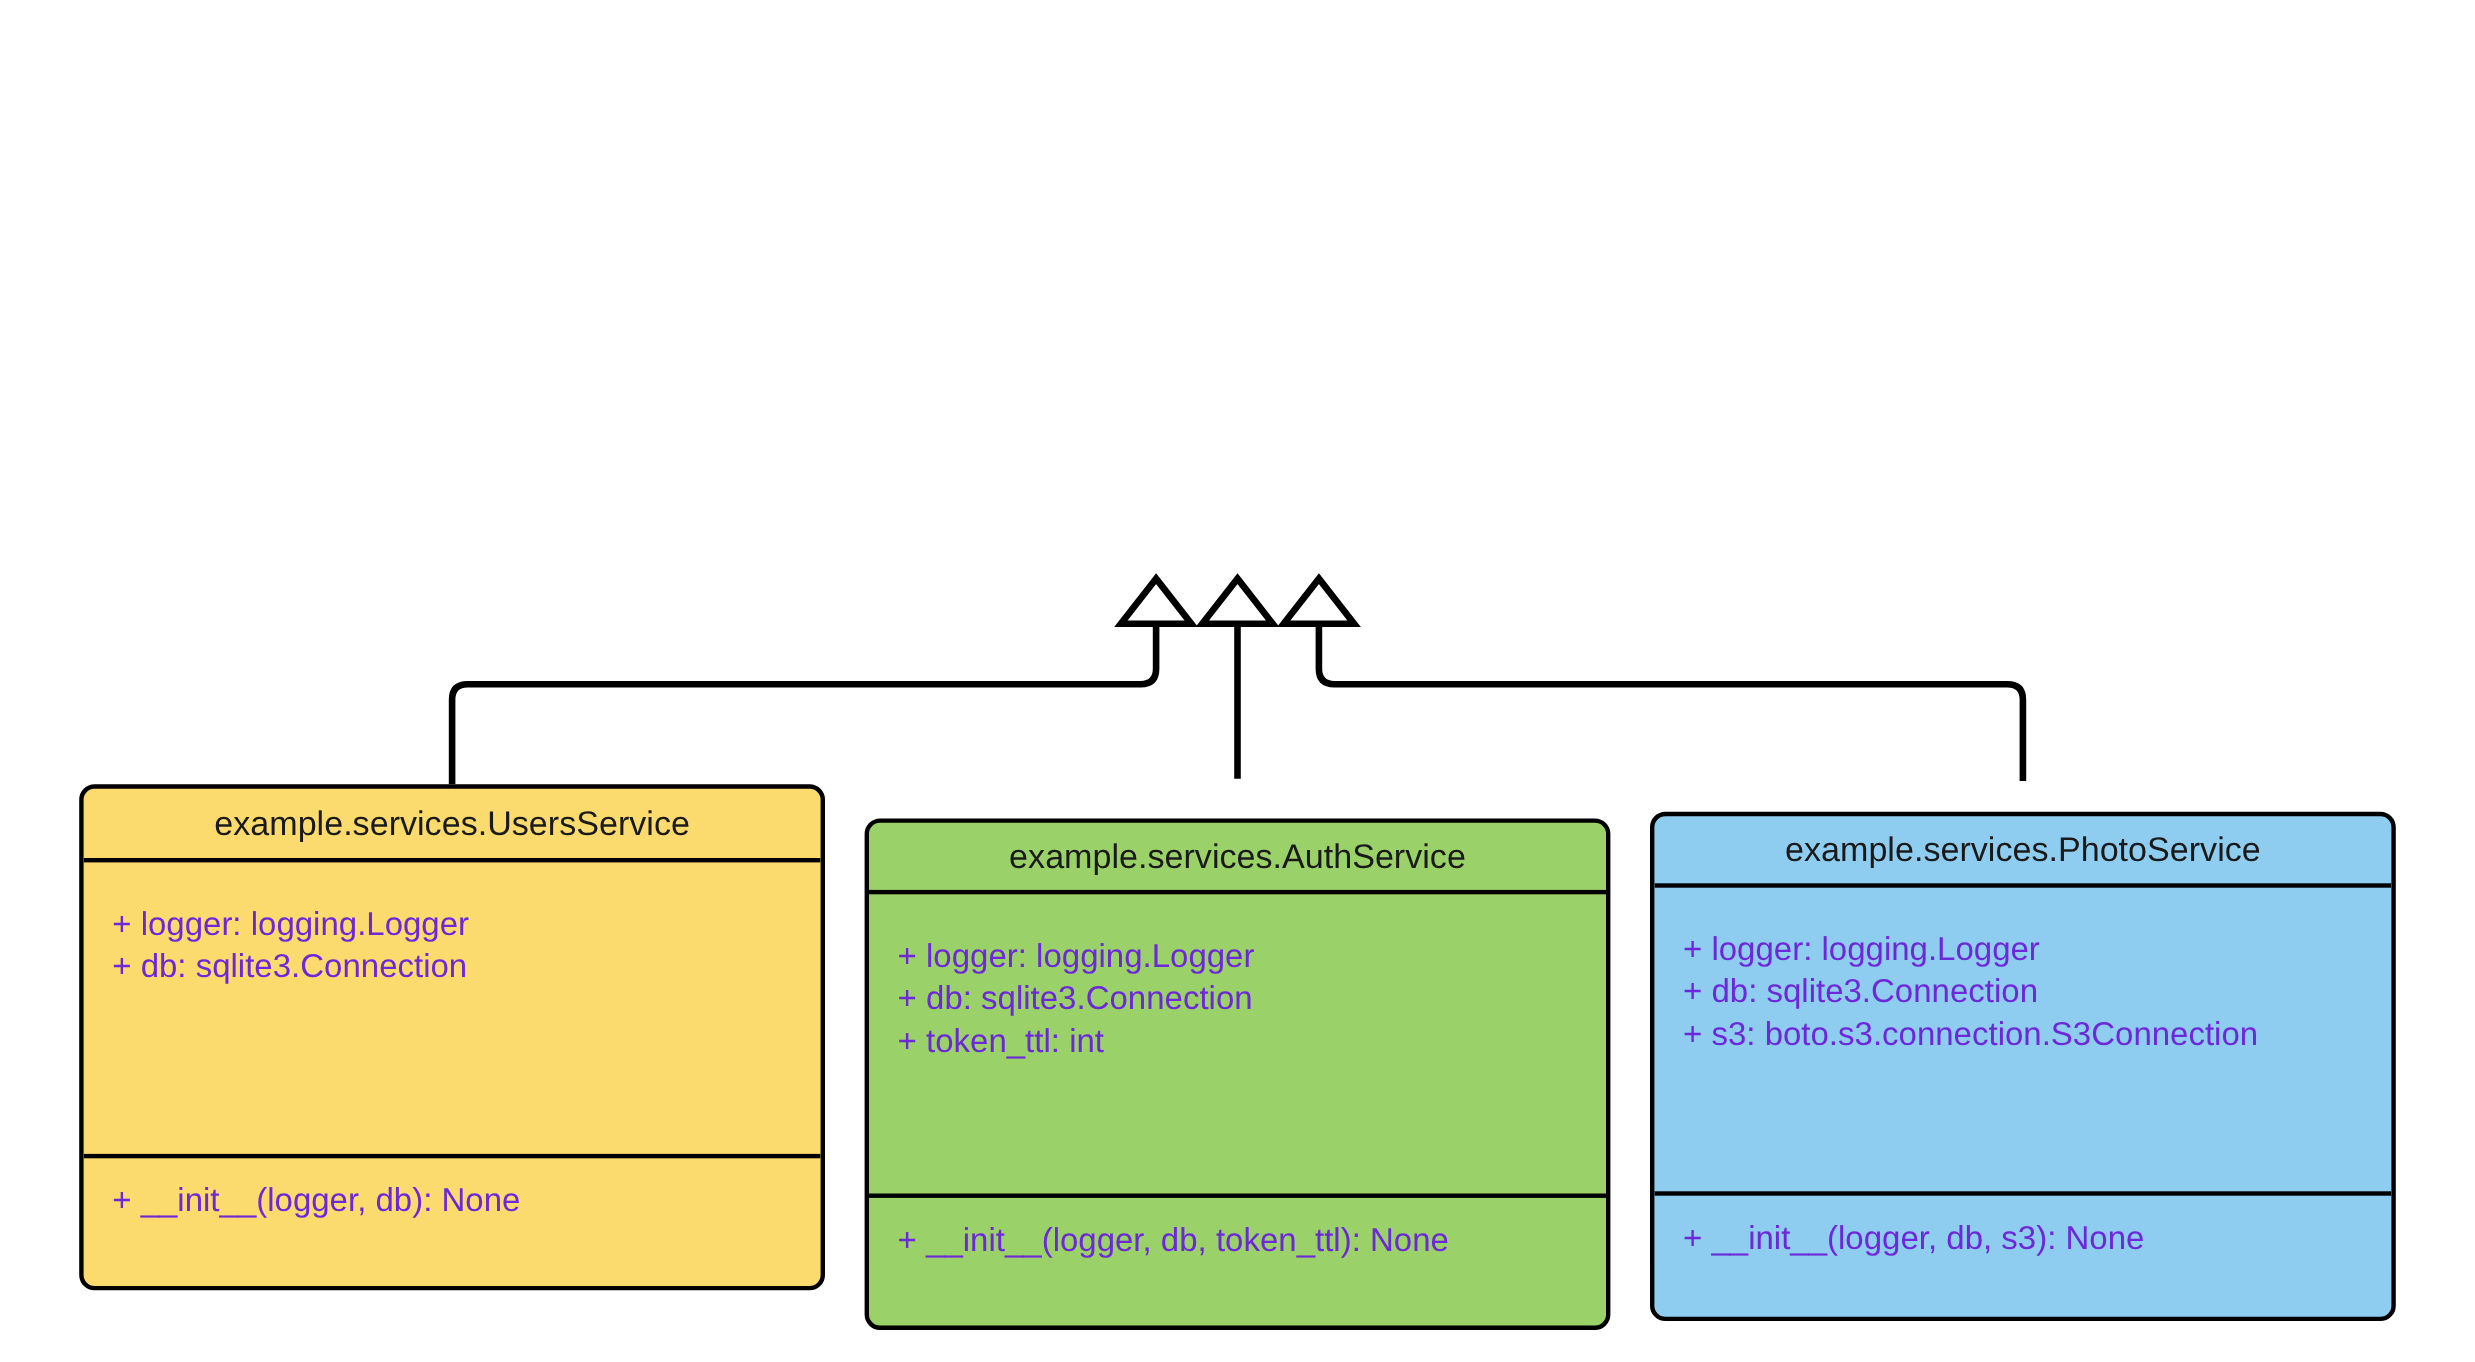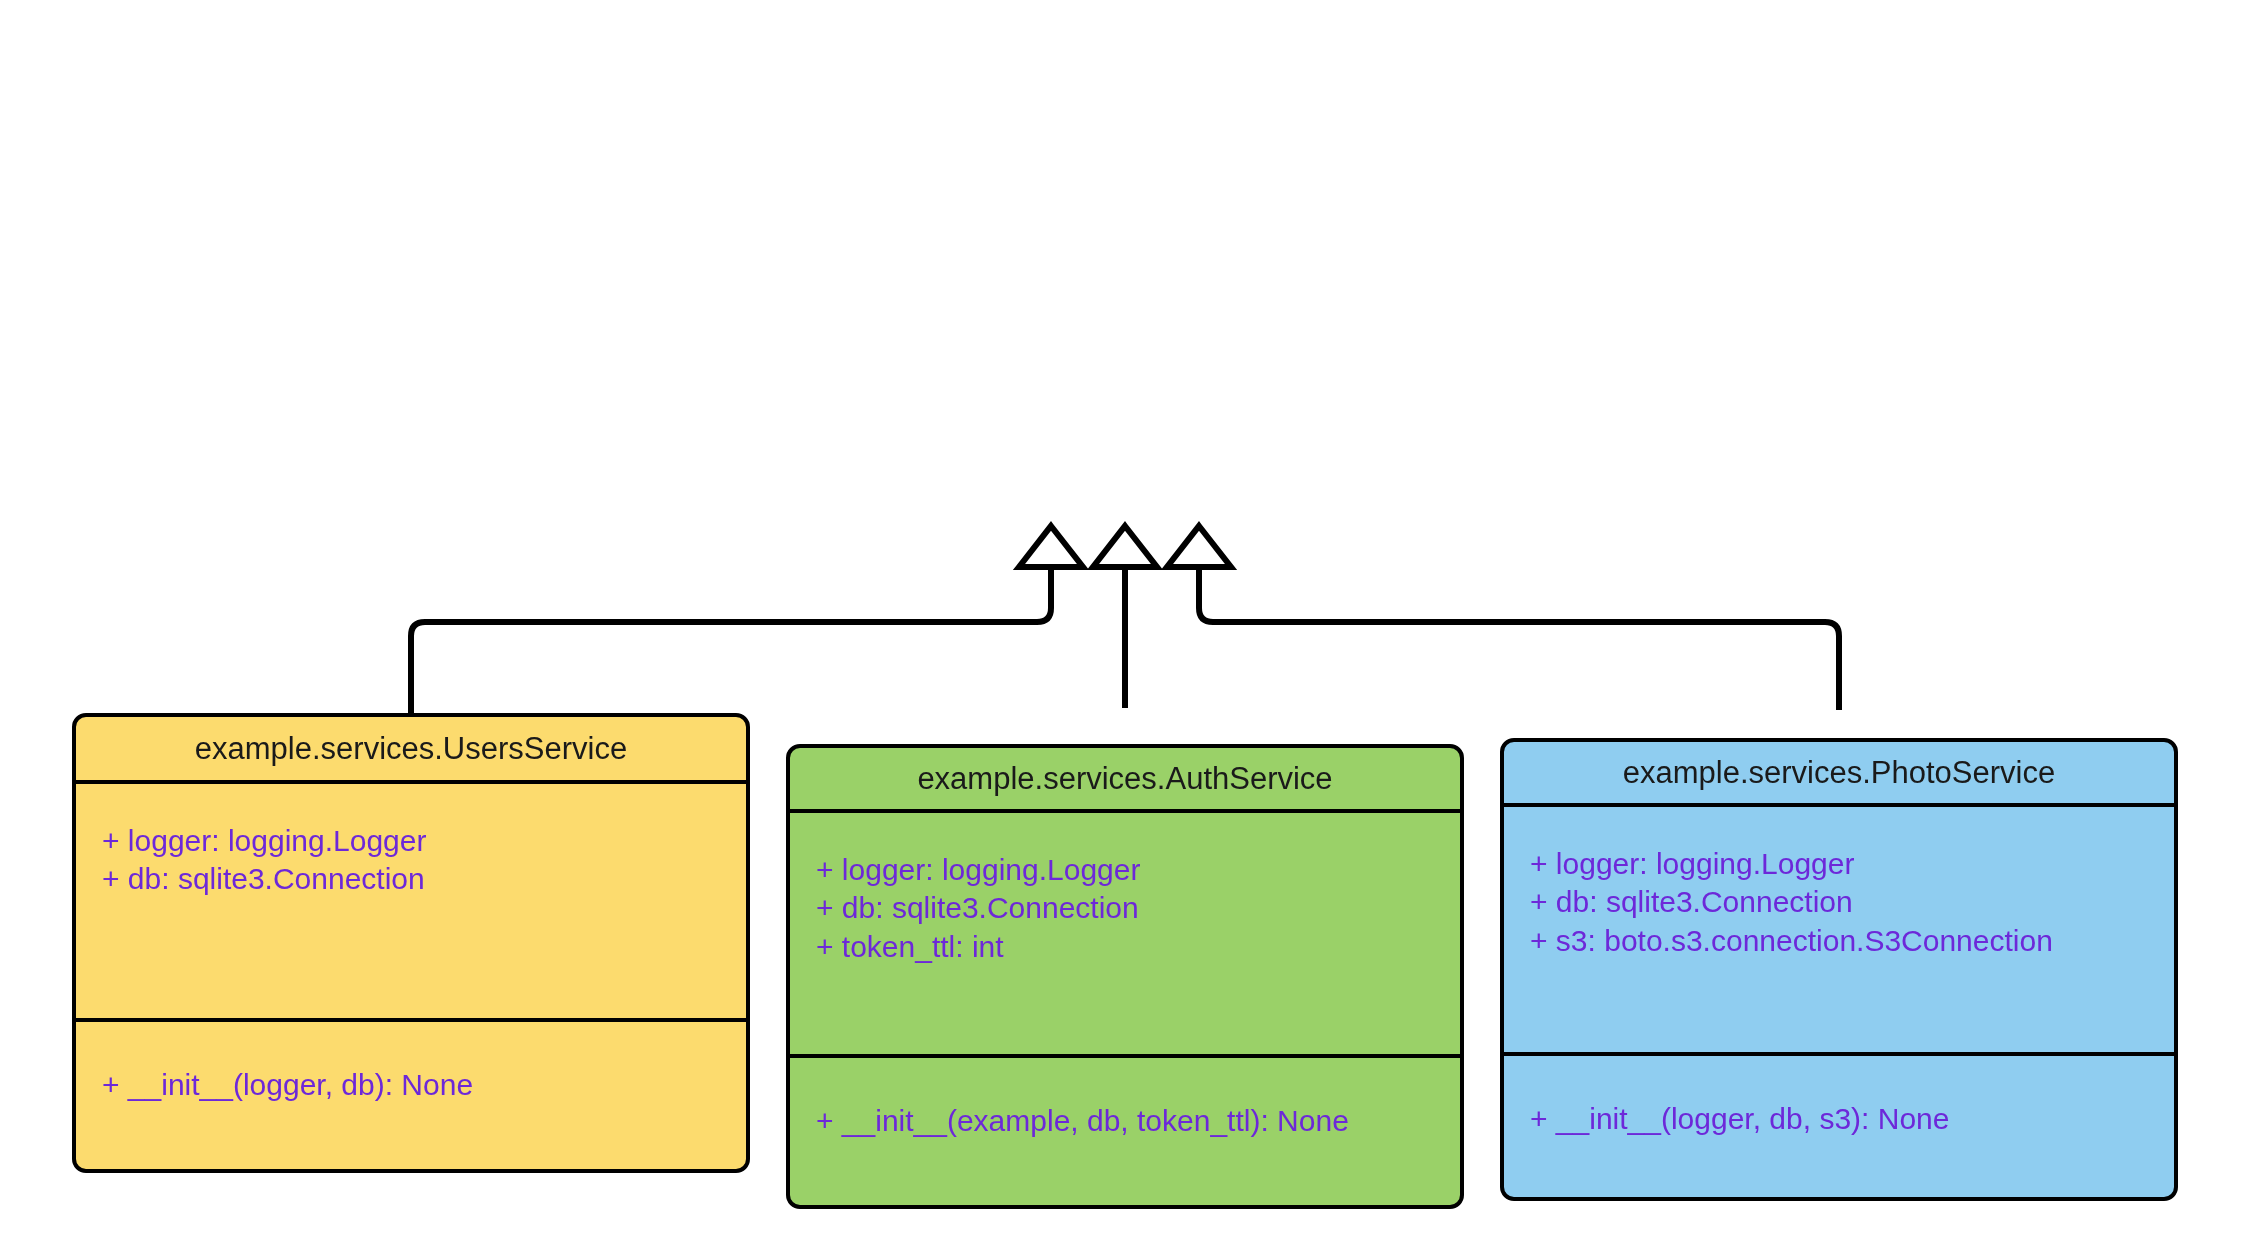--- a/index.html
+++ b/index.html
@@ -51,21 +51,22 @@
     color: #1a1a1a;
     line-height: 1.2;
     padding: 0 14px;
     box-sizing: border-box;
   }
   .member-list {
     padding: 38px 26px 0 26px;
     box-sizing: border-box;
   }
   .member-list.methods {
-    padding-top: 44px;
+    padding-top: 20px;
+    margin-top: 31px;
   }
   .member {
     font-size: 30px;
     color: #6d28d9;
     line-height: 1.28;
     white-space: nowrap;
   }
   
   #class-base {
     left: 786px;
@@ -145,21 +146,21 @@
   </div>
 
   <div class="uml-class" id="class-auth" style="background: rgb(154, 209, 104);">
     <div class="compartment class-title">example.services.AuthService</div>
     <div class="compartment divided c-attrs member-list">
       <div class="member">+ logger: logging.Logger</div>
       <div class="member">+ db: sqlite3.Connection</div>
       <div class="member">+ token_ttl: int</div>
     </div>
     <div class="compartment divided c-methods member-list methods">
-      <div class="member">+ __init__(example, db, token_ttl): None</div>
+      <div class="member">+ __init__(logger, db, token_ttl): None</div>
     </div>
   </div>
 
   <div class="uml-class" id="class-photo" style="background: rgb(143, 205, 240);">
     <div class="compartment class-title">example.services.PhotoService</div>
     <div class="compartment divided c-attrs member-list">
       <div class="member">+ logger: logging.Logger</div>
       <div class="member">+ db: sqlite3.Connection</div>
       <div class="member">+ s3: boto.s3.connection.S3Connection</div>
     </div>

